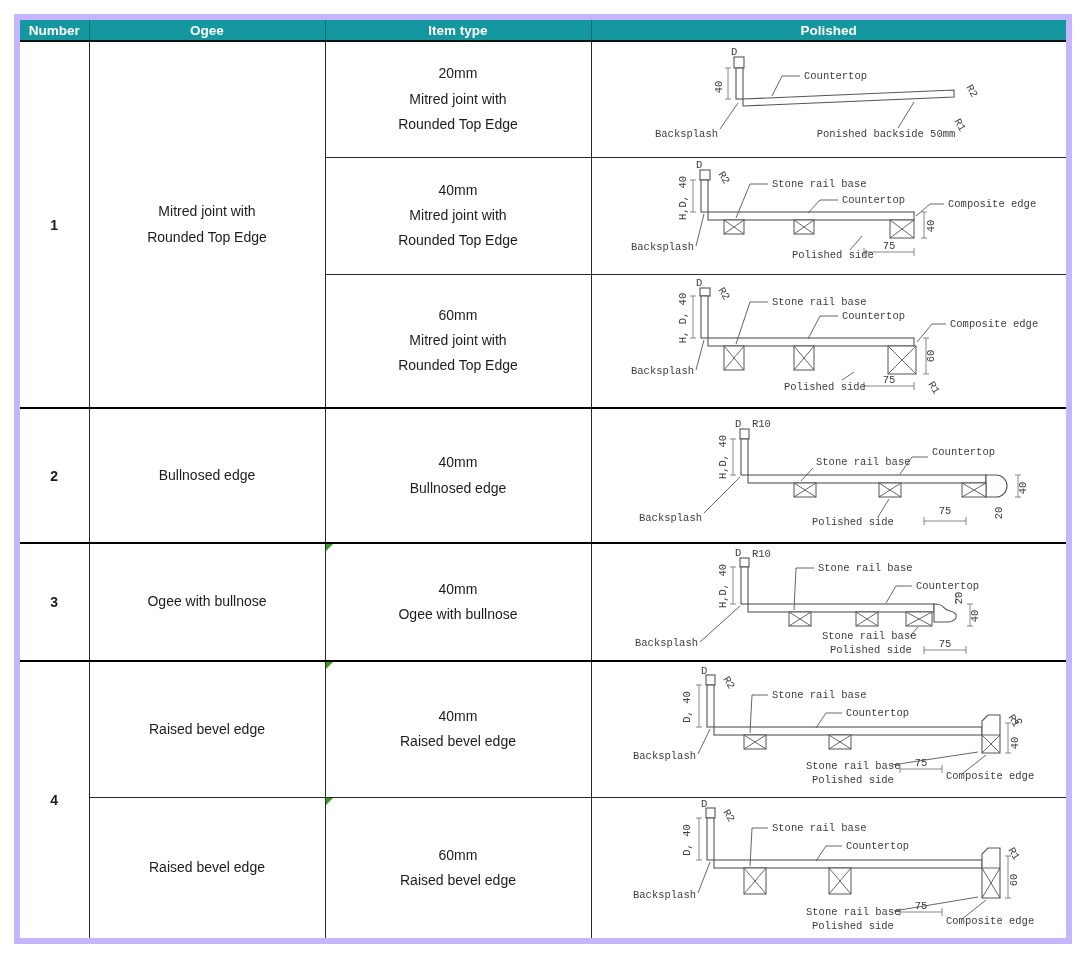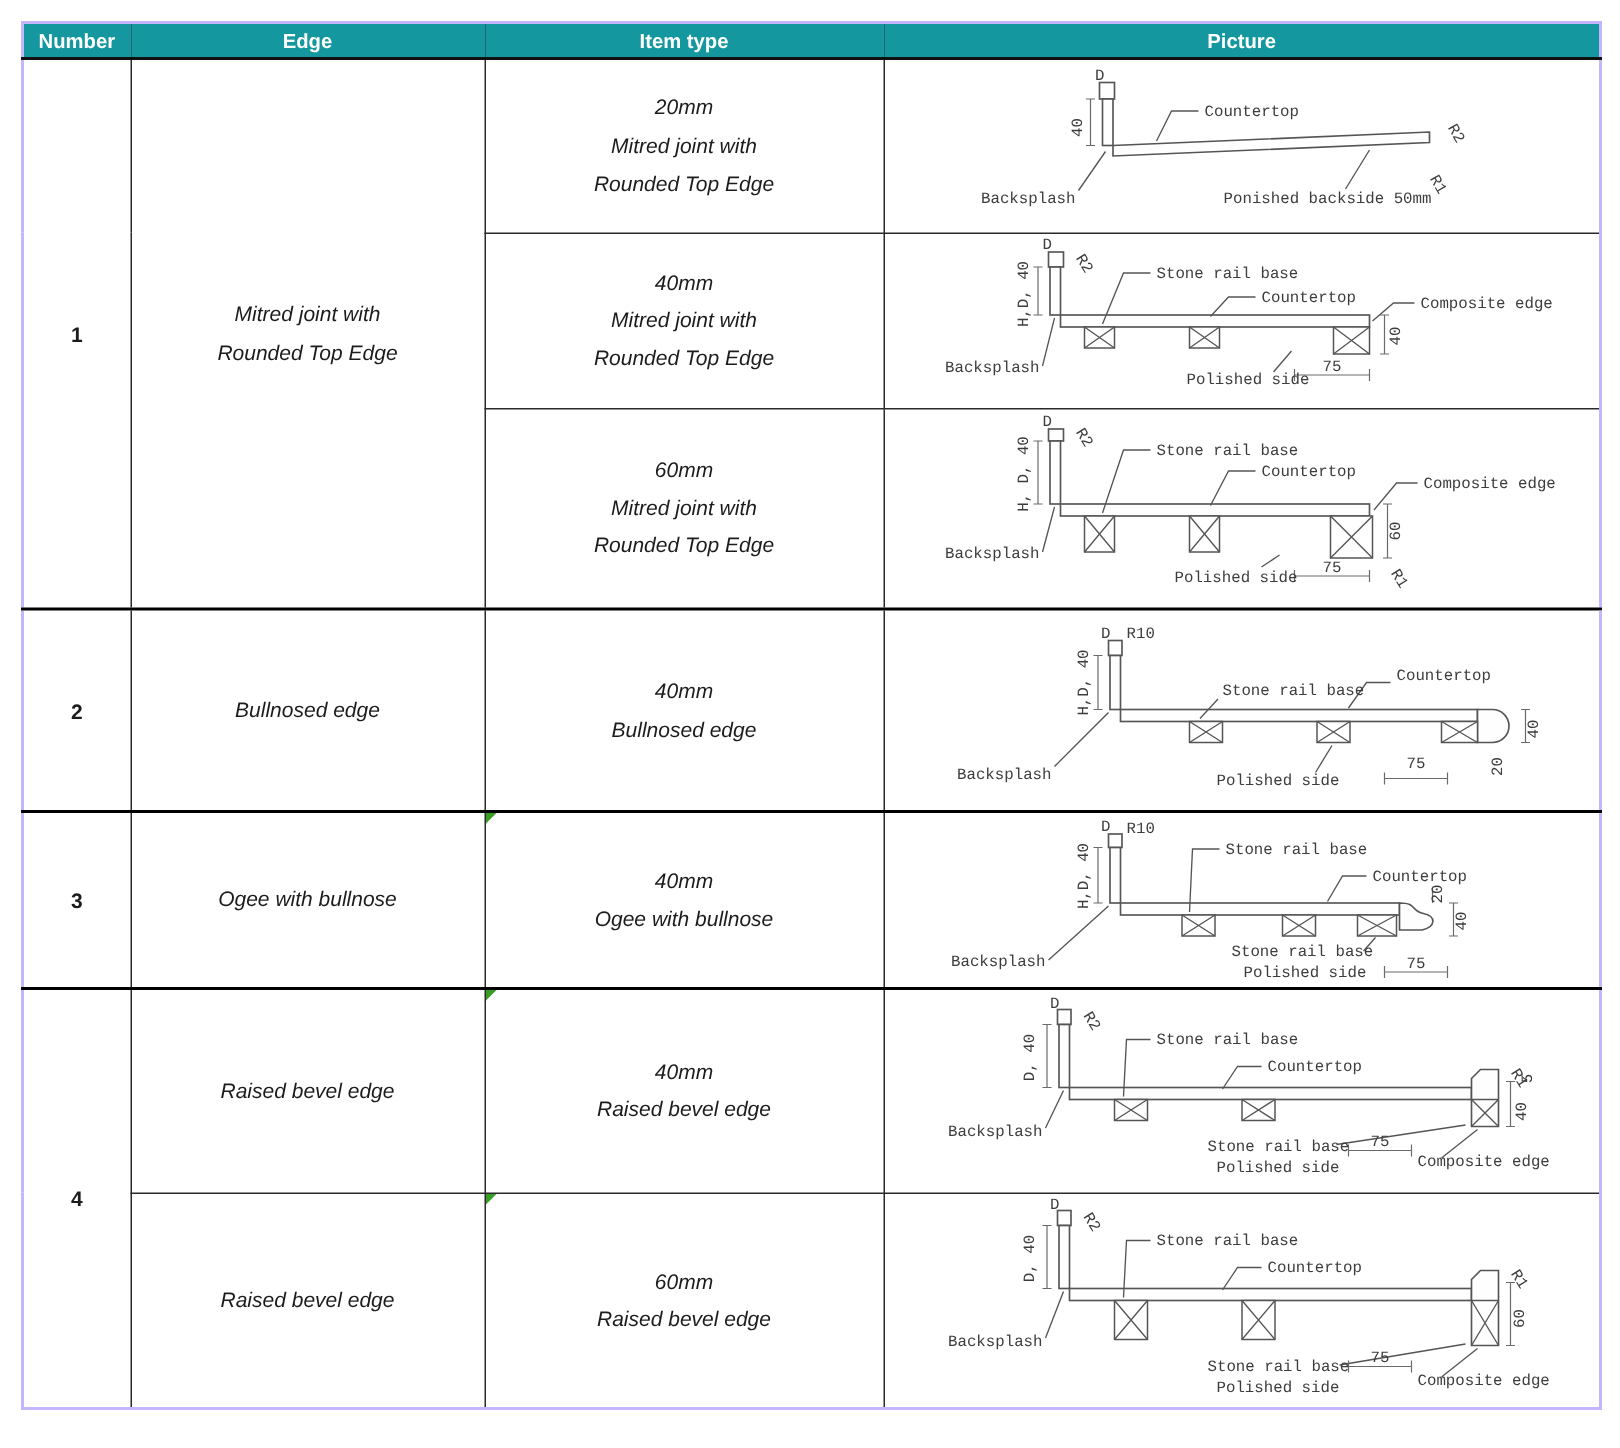--- a/index.html
+++ b/index.html
@@ -4,29 +4,29 @@
 <style>
   :root{
     --header-bg:#14979e;
     --header-text:#ffffff;
     --marker-green:#3a9d23;
     --line-color:#555555;
   }
   *{box-sizing:border-box;}
   body{margin:0;background:#fff;font-family:"Liberation Sans",sans-serif;color:#1c1c1c;}
   .wrap{width:1052px;margin:14px auto;}
-  table{border-collapse:collapse;width:100%;table-layout:fixed;border:2px solid #c4b5fd;padding-left:24px;}
+  table{border-collapse:collapse;width:100%;table-layout:fixed;border:6px solid #c4b5fd;padding-left:24px;}
   th,td{border:1px solid #2a2a2a;}
   thead th{
     background:var(--header-bg);color:var(--header-text);
     font-size:13.5px;font-weight:bold;height:24px;
     border:1px solid #0b6f75;border-bottom:2px solid #111;
   }
   td{text-align:center;vertical-align:middle;font-size:14px;}
-  .pre{white-space:pre-line;line-height:1.8;font-style:italic;}
+  .pre{white-space:pre-line;line-height:1.8;}
   .num{font-weight:bold;}
   tr.major td{border-top:2px solid #000;}
   tr.r1a{height:116px;} tr.r1b{height:116px;} tr.r1c{height:134px;}
   tr.r2{height:135px;} tr.r3{height:118px;} tr.r4a{height:136px;} tr.r4b{height:144px;}
   td.pic{padding:2px 0;}
   td.gmark{position:relative;}
   td.gmark::before{
     content:"";position:absolute;top:0;left:0;width:0;height:0;
     border-top:7px solid var(--marker-green);border-right:7px solid transparent;
   }
@@ -44,23 +44,23 @@
 <table>
   <colgroup>
     <col style="width:72px">
         <col style="width:236px">
         <col style="width:266px">
         <col style="width:478px">
   </colgroup>
   <thead>
     <tr>
       <th>Number</th>
-      <th>Edge</th>
+      <th>Ogee</th>
       <th>Item type</th>
-      <th>Picture</th>
+      <th>Polished</th>
     </tr>
   </thead>
   <tbody>
 
   <tr class="r1a">
     <td class="num" rowspan="3">1</td>
     <td class="pre" rowspan="3">Mitred joint with
 Rounded Top Edge</td>
     <td class="pre">20mm
 Mitred joint with

